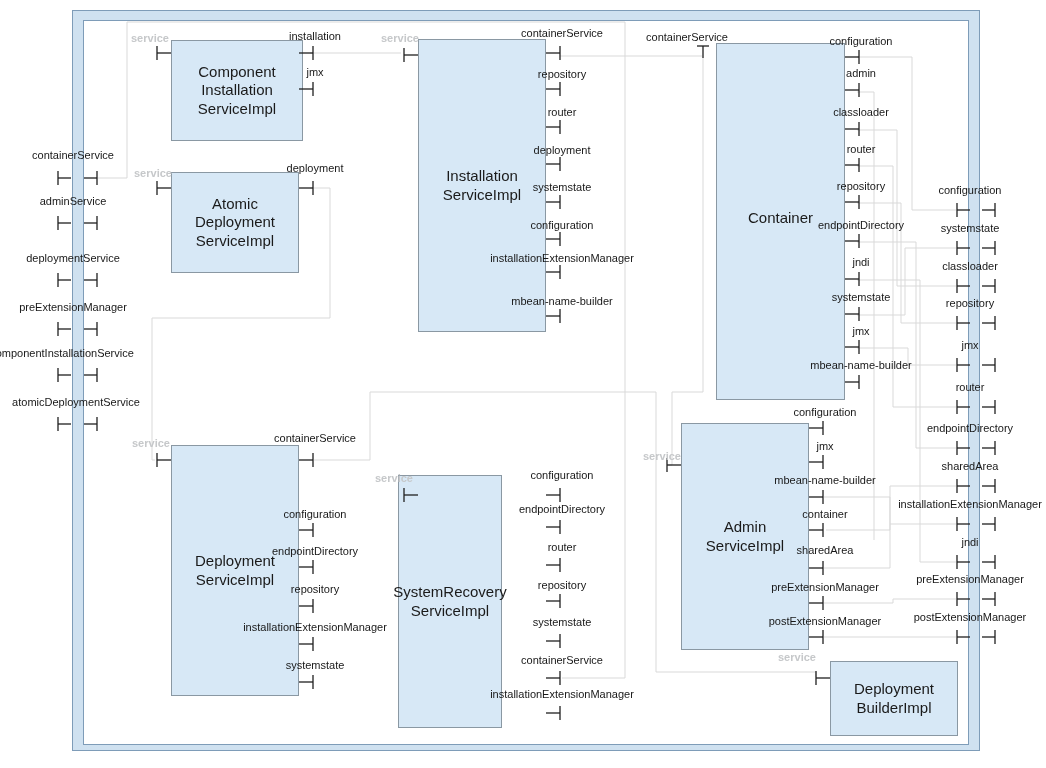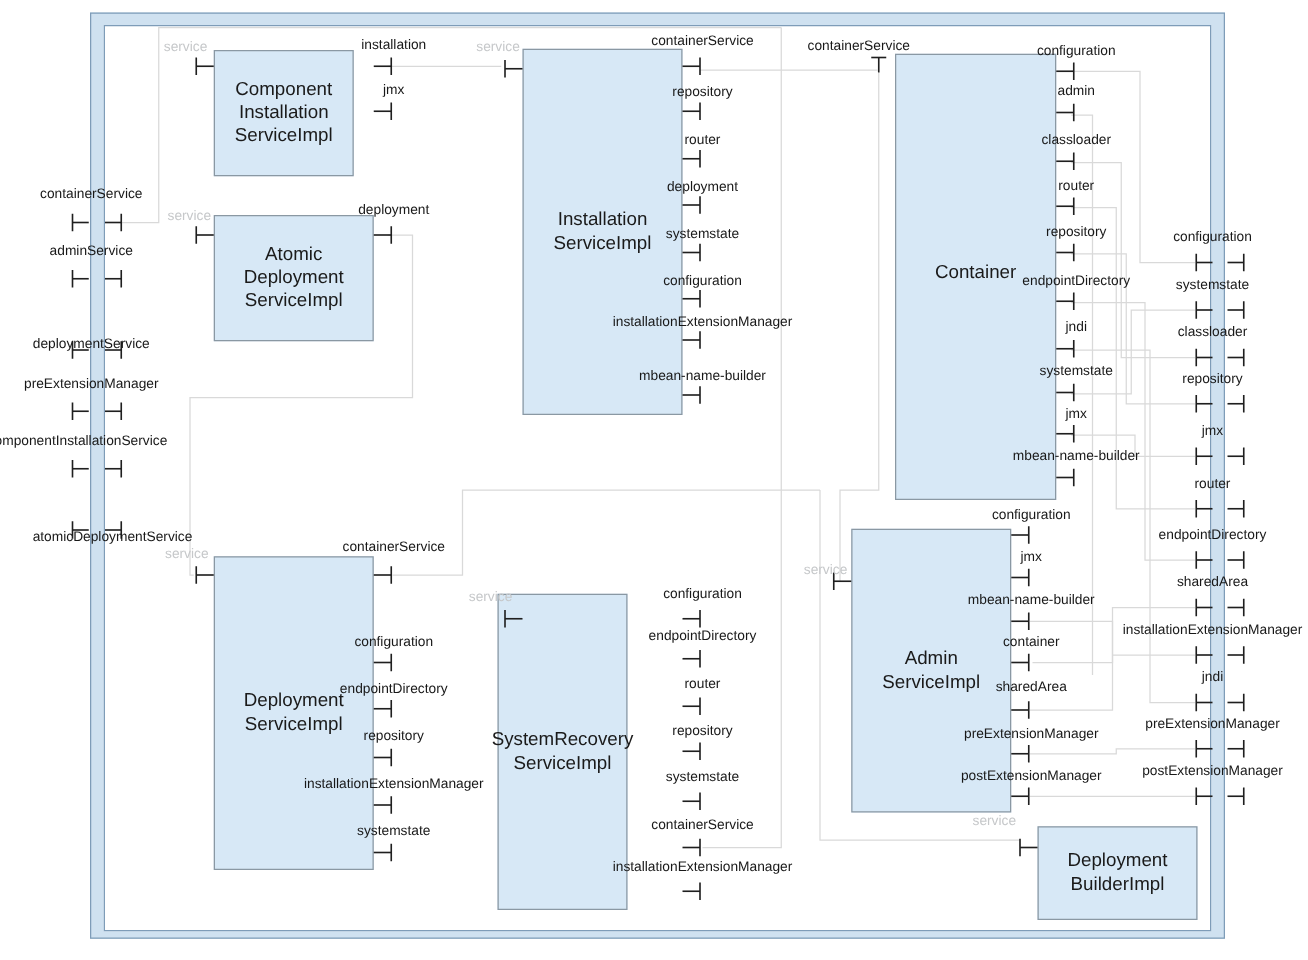--- a/index.html
+++ b/index.html
@@ -27,21 +27,21 @@
     border:1px solid var(--box-stroke,#8a98a3);
     display:flex;flex-direction:column;justify-content:center;align-items:center;
     text-align:center;color:#1a1a1a;font-size:15px;line-height:1.22;
   }
   .comp-box.top-title{justify-content:flex-start;}
   .port-label{
     position:absolute;font-size:11px;color:#181818;white-space:nowrap;
     transform:translateX(-50%);
   }
   .ghost-label{
-    position:absolute;font-size:11px;color:#c6c8ca;white-space:nowrap;
+    position:absolute;font-size:11px;color:#c6c8ca;white-space:nowrap;font-weight:bold;
   }
   .diagram-title{
     position:absolute;left:90px;top:712px;font-size:20px;color:#111;
   }
 </style>
 </head>
 <body>
 
 <div id="canvas" style="--box-fill: #d7e8f6; --box-stroke: #8a98a3; --frame-fill: #cfe1f0; --frame-stroke: #7e9cb8;">
 
@@ -70,21 +70,21 @@
       <path d="M857 203 H901 V323 H956"></path>
       <path d="M857 348 H908 V365 H956"></path>
       <path d="M857 166 H893 V407 H956"></path>
       <path d="M857 242 H916 V448 H956"></path>
       <path d="M857 280 H920 V562 H956"></path>
       <path d="M890 524 H956"></path>
     </g>
   </svg>
 
   <div id="box-layer">
-      <div class="comp-box" style="left: 171px; top: 40px; width: 112px; height: 101px;">
+      <div class="comp-box" style="left: 171px; top: 40px; width: 132px; height: 101px;">
         <div>Component</div>
         <div>Installation</div>
         <div>ServiceImpl</div>
       </div>
       <div class="comp-box" style="left: 171px; top: 172px; width: 128px; height: 101px;">
         <div>Atomic</div>
         <div>Deployment</div>
         <div>ServiceImpl</div>
       </div>
       <div class="comp-box" style="left: 418px; top: 39px; width: 128px; height: 293px;">
@@ -330,24 +330,24 @@
       <span class="ghost-label" style="left: 132px; top: 437px;">service</span>
       <span class="port-label" style="left: 315px; top: 432px;">containerService</span>
       <span class="port-label" style="left: 315px; top: 508px;">configuration</span>
       <span class="port-label" style="left: 315px; top: 545px;">endpointDirectory</span>
       <span class="port-label" style="left: 315px; top: 583px;">repository</span>
       <span class="port-label" style="left: 315px; top: 621px;">installationExtensionManager</span>
       <span class="port-label" style="left: 315px; top: 659px;">systemstate</span>
       <span class="ghost-label" style="left: 778px; top: 651px;">service</span>
       <span class="port-label" style="left: 73px; top: 149px;">containerService</span>
       <span class="port-label" style="left: 73px; top: 195px;">adminService</span>
-      <span class="port-label" style="left: 73px; top: 269px;">deploymentService</span>
+      <span class="port-label" style="left: 73px; top: 252px;">deploymentService</span>
       <span class="port-label" style="left: 73px; top: 301px;">preExtensionManager</span>
       <span class="port-label" style="left: 62px; top: 347px;">componentInstallationService</span>
-      <span class="port-label" style="left: 90px; top: 396px; margin-top: 28px;">atomicDeploymentService</span>
+      <span class="port-label" style="left: 76px; top: 396px;">atomicDeploymentService</span>
       <span class="port-label" style="left: 970px; top: 184px;">configuration</span>
       <span class="port-label" style="left: 970px; top: 222px;">systemstate</span>
       <span class="port-label" style="left: 970px; top: 260px;">classloader</span>
       <span class="port-label" style="left: 970px; top: 297px;">repository</span>
       <span class="port-label" style="left: 970px; top: 339px;">jmx</span>
       <span class="port-label" style="left: 970px; top: 381px;">router</span>
       <span class="port-label" style="left: 970px; top: 422px;">endpointDirectory</span>
       <span class="port-label" style="left: 970px; top: 460px;">sharedArea</span>
       <span class="port-label" style="left: 970px; top: 498px;">installationExtensionManager</span>
       <span class="port-label" style="left: 970px; top: 536px;">jndi</span>

